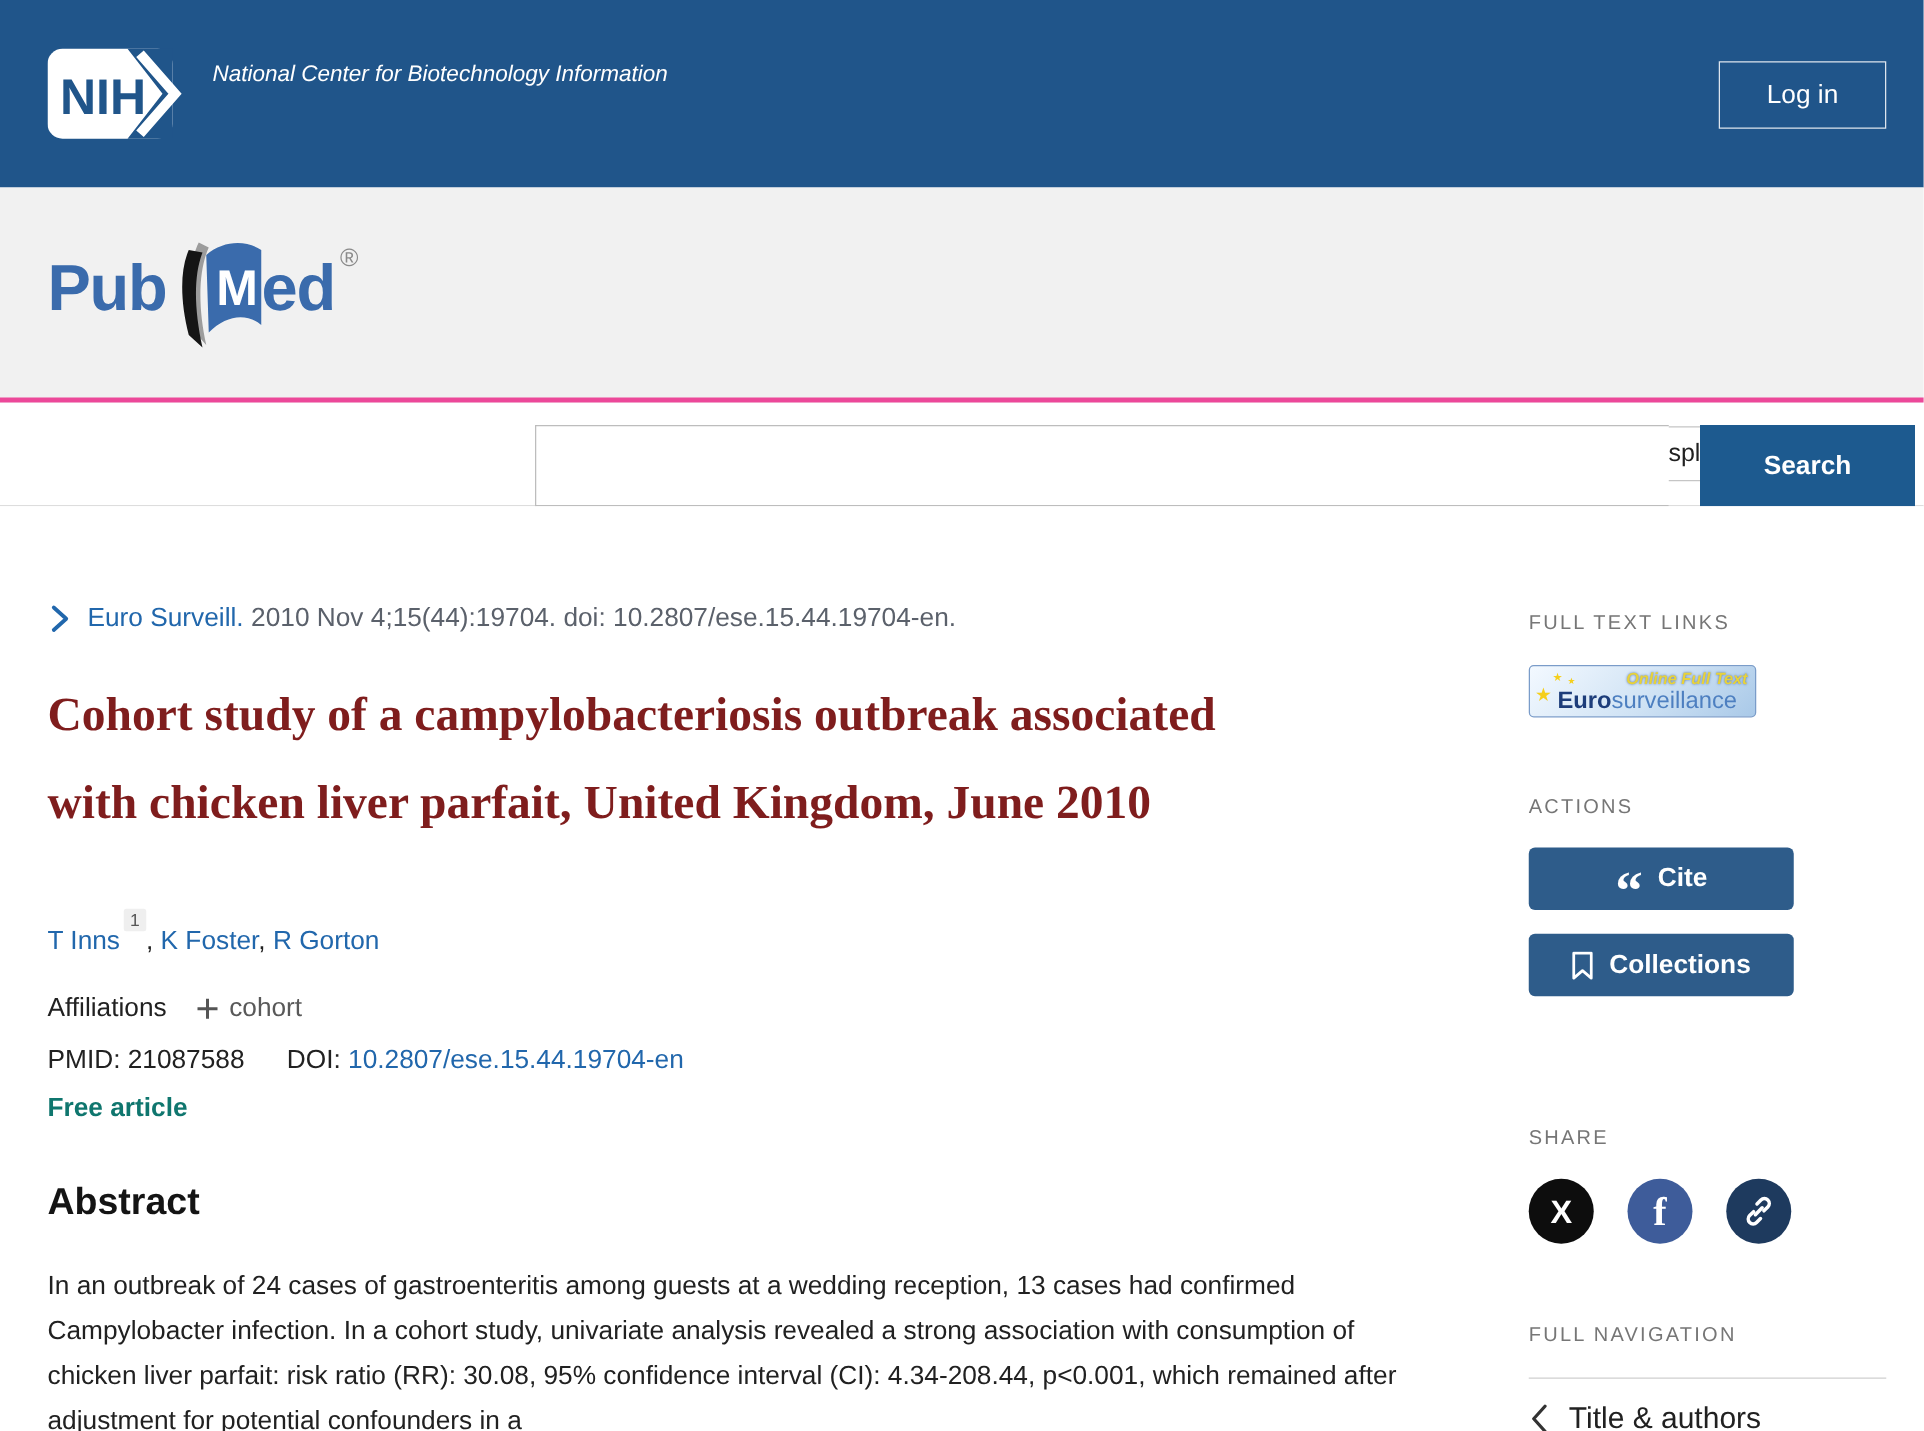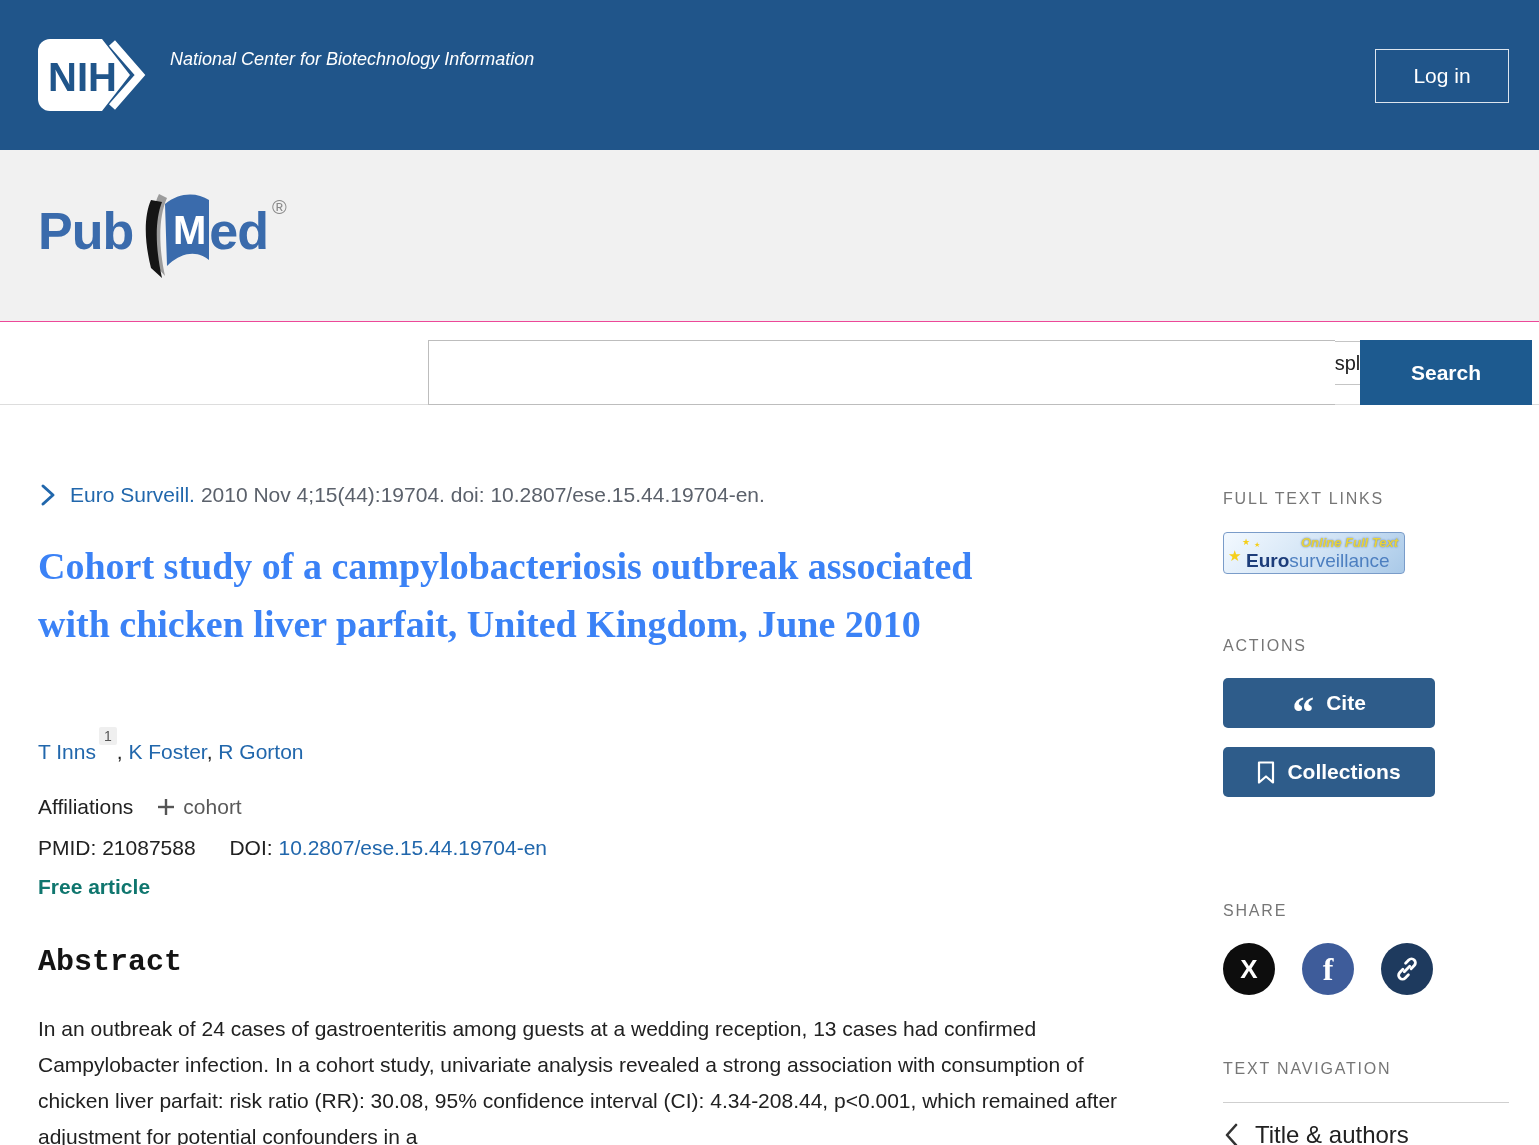--- a/index.html
+++ b/index.html
@@ -10,21 +10,21 @@
   .nih-header { position:relative; height:150px; background:#20558a; }
   .nih-logo { position:absolute; left:38px; top:38px; width:132px; height:74px; }
   .nih-org { position:absolute; left:170px; top:42px; color:#fff; }
   .nih-org .org-name { font-size:30px; font-weight:bold; letter-spacing:.2px; }
   .nih-org .org-sub { font-size:18px; font-style:italic; margin-top:7px; }
   .login-btn { position:absolute; right:30px; top:49px; width:134px; height:54px;
     background:transparent; border:1px solid rgba(255,255,255,.85); color:#fff;
     font-size:21px; font-family:inherit; cursor:pointer; }
 
   
-  .search-band { position:relative; height:172px; background:#f1f1f1; border-bottom:1px solid #ec4899;padding-left:45px; }
+  .search-band { position:relative; height:172px; background:#f1f1f1; border-bottom:4px solid #ec4899;padding-left:45px; }
   .pubmed-logo { position:absolute; left:38px; top:36px; display:flex; align-items:flex-start; }
   .pm-word { font-size:52px; font-weight:bold; color:#3a6bac; letter-spacing:-1px; line-height:90px;}
   .pm-book { margin:0 -4px; position:relative; top:2px; }
   .pm-reg { font-size:20px; color:#8a8a8a; margin-left:4px; margin-top:10px; }
   .search-input { position:absolute; left:428px; top:190px; width:907px; height:65px;
     border:1px solid #bdbdbd; border-right:none; background:#fff; font-size:22px;
     padding:0 14px; font-family:inherit; }
   .search-btn { position:absolute; left:1335px; top:190px; width:172px; height:65px;
     background:#1d5a8f; color:#fff; border:none; font-size:21px; font-weight:bold;
     font-family:inherit; cursor:pointer;margin-left:25px; }
@@ -41,40 +41,40 @@
   
   .content { position:relative; height:740px; background:#fff; }
 
   .citation { position:absolute; left:38px; top:78px; display:flex; align-items:center; font-size:21px; }
   .cite-chevron { margin-right:12px; display:flex; }
   .journal-link { color:#2167ac; cursor:pointer; }
   .cite-rest { color:#5b616b; margin-left:6px; }
 
   .article-title { position:absolute; left:38px; top:132px; width:950px;
     font-family:"Liberation Serif", serif; font-size:38px; font-weight:bold;
-    line-height:58px; color:#3b82f6; }
+    line-height:70px; color:#7f1d1d; }
 
   .authors { position:absolute; left:38px; top:333px; font-size:21px; color:#212121; }
   .author-link { color:#2167ac; cursor:pointer; }
   .aff-sup { background:#efefef; color:#555; font-size:14px; padding:1px 5px;
     border-radius:2px; position:relative; top:-10px; margin-left:3px; }
 
   .affil-row { position:absolute; left:38px; top:390px; font-size:21px; color:#212121;
     display:flex; align-items:center; }
   .expand-ctl { display:flex; align-items:center; gap:8px; margin-left:24px; cursor:pointer; }
   .expand-label { color:#595959; }
 
   .ids-row { position:absolute; left:38px; top:431px; font-size:21px; color:#212121; }
   .doi-label { margin-left:28px; }
   .doi-link { color:#2167ac; cursor:pointer; }
 
   .free-article { position:absolute; left:38px; top:470px; font-size:21px; font-weight:bold; color:#0f766e; }
 
   .abstract-h { position:absolute; left:38px; top:540px;
-    font-family:Liberation Mono, monospace; font-size:30px; font-weight:bold; color:#141414; }
+    font-family:Liberation Sans, sans-serif; font-size:30px; font-weight:bold; color:#141414; }
   .abstract-p { position:absolute; left:38px; top:606px; width:1112px;
     font-size:21px; line-height:36px; color:#212121; }
 
   
   .side-label { position:absolute; left:1223px; font-size:16px; color:#767676; letter-spacing:1.8px; }
   .euro-badge { position:absolute; left:1223px; top:127px; width:182px; height:42px;
     border:1px solid #7a9cc9; border-radius:4px; cursor:pointer;
     background:linear-gradient(135deg,#f3f9ff 0%,#cfe2f4 55%,#a9c9e8 100%); overflow:hidden; }
   .euro-line1 { position:absolute; right:6px; top:2px; font-size:13px; font-weight:bold;
     font-style:italic; color:#e8d23a; text-shadow:0 0 2px #4a6fae; }
@@ -219,21 +219,21 @@
       </div>
     <div class="share-circle share-link">
       <svg width="26" height="26" viewBox="0 0 24 24" fill="none" stroke="#fff" stroke-width="2.6" stroke-linecap="round">
         <path d="M9.5 14.5 L14.5 9.5"></path>
         <path d="M8.2 12.3 l-2.9 2.9 a3.6 3.6 0 0 0 5.1 5.1 l2.9 -2.9"></path>
         <path d="M15.8 11.7 l2.9 -2.9 a3.6 3.6 0 0 0 -5.1 -5.1 l-2.9 2.9"></path>
       </svg>
     </div>
   </div>
 
-  <div class="side-label" style="top:655px;">TEXT NAVIGATION</div>
+  <div class="side-label" style="top:655px;">FULL NAVIGATION</div>
   <div class="nav-divider"></div>
 
   <div class="nav-item">
     <svg width="16" height="26" viewBox="0 0 16 26">
         <polyline points="13,3 4,13 13,23" fill="none" stroke="#333" stroke-width="2.6" stroke-linecap="round" stroke-linejoin="round"></polyline>
       </svg>
     <span>Title &amp; authors</span>
   </div>
 
 </div>

